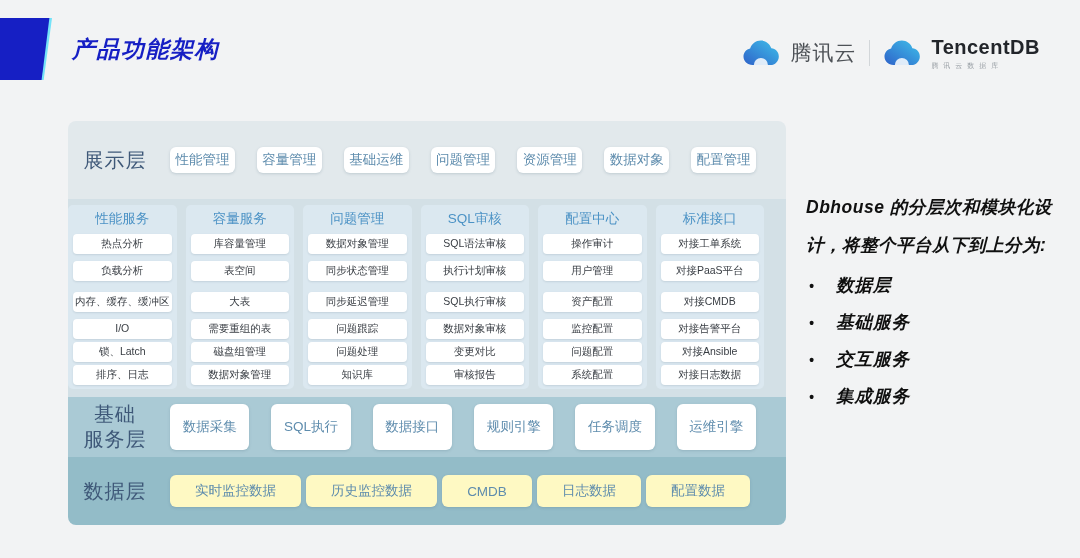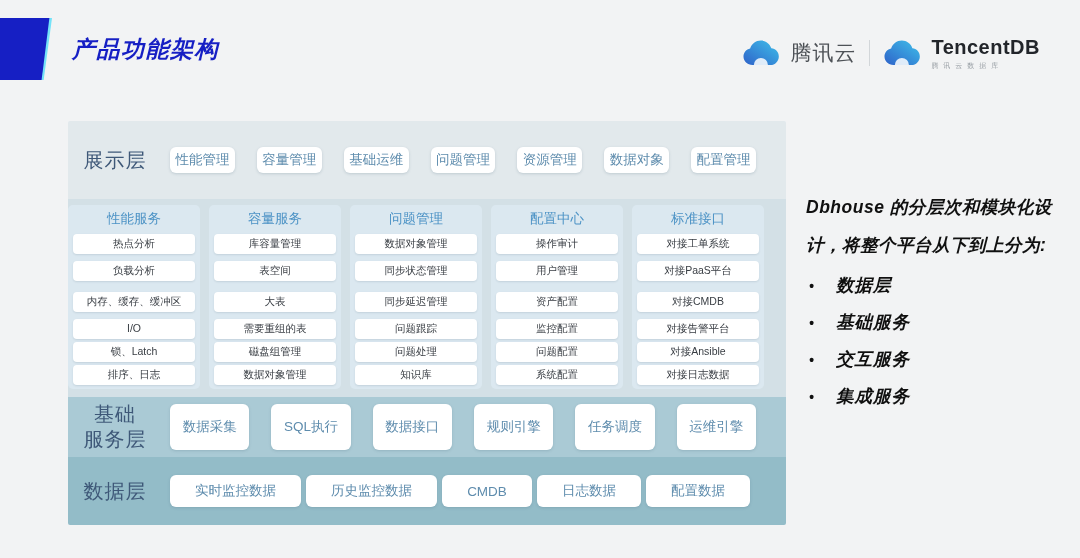--- a/index.html
+++ b/index.html
@@ -20,32 +20,32 @@
   .logos{position:absolute;right:40px;top:30px;height:46px;display:flex;align-items:center;gap:13px}
   .logo-tc{display:flex;align-items:center;gap:8px}
   .tc-text{font-size:21px;font-weight:500;color:#4e5257;letter-spacing:1px}
   .logo-sep{width:1px;height:26px;background:#d2d6d9}
   .logo-tdb{display:flex;align-items:center;gap:8px}
   .tdb-text{display:flex;flex-direction:column;align-items:flex-start}
   .tdb-main{font-size:20px;font-weight:700;color:#22252a;letter-spacing:.5px}
   .tdb-sub{font-size:7px;color:#9aa0a6;letter-spacing:1.5px;margin-top:2px;white-space:nowrap}
 
   
-  .diagram{position:absolute;left:68px;top:121px;width:718px;height:404px;border-radius:2px;overflow:hidden;display:flex;flex-direction:column}
+  .diagram{position:absolute;left:68px;top:121px;width:718px;height:404px;border-radius:8px;overflow:hidden;display:flex;flex-direction:column}
   .layer{display:flex;align-items:center}
   .layer-display{height:78px;background:var(--display-bg)}
   .layer-function{height:198px;background:var(--function-bg);align-items:stretch}
   .layer-base{height:60px;background:var(--base-bg)}
   .layer-data{height:68px;background:var(--data-bg)}
   .llabel{width:94px;flex:none;display:flex;flex-direction:column;align-items:center;justify-content:center;color:var(--layer-label);font-size:20px;letter-spacing:1px;line-height:1.25}
   .pill-row{flex:1;display:flex;align-items:center;gap:22px;padding:0 30px 0 8px}
   .pill{flex:1;height:26px;background:#fff;border-radius:6px;display:flex;align-items:center;justify-content:center;font-size:13.5px;color:var(--pill-text);box-shadow:0 1px 3px rgba(70,100,120,.22);white-space:nowrap}
   .layer-base .pill{height:46px}
   .pill-row.spread{gap:0;justify-content:space-between;padding-right:36px}
-  .pill-auto{flex:none;height:32px;padding:0 25px;background:#ffffff;border-radius:6px;display:flex;align-items:center;justify-content:center;font-size:13.5px;color:var(--pill-text);box-shadow:0 1px 3px rgba(70,100,120,.22);white-space:nowrap}
+  .pill-auto{flex:none;height:32px;padding:0 25px;background:#fef9c3;border-radius:6px;display:flex;align-items:center;justify-content:center;font-size:13.5px;color:var(--pill-text);box-shadow:0 1px 3px rgba(70,100,120,.22);white-space:nowrap}
 
   
   .fcols{flex:1;display:flex;gap:9px;padding:6px 22px 8px 0}
   .fcol{flex:1;background:var(--column-bg);border-radius:5px;padding:2px 5px 4px;display:flex;flex-direction:column;gap:2px;min-width:0}
   .fhead{height:24px;flex:none;display:flex;align-items:center;justify-content:center;color:var(--column-header);font-size:13.5px;white-space:nowrap}
   .fslot{height:21px;flex:none;display:flex;align-items:center}
   .fslot.tall{height:29px}
   .fitem{width:100%;min-height:20px;background:#fff;border-radius:4px;display:flex;align-items:center;justify-content:center;text-align:left;font-size:10.5px;color:var(--item-text);line-height:1.2;padding:1px 2px;box-shadow:0 1px 2px rgba(70,100,120,.16)}
 
   
@@ -172,20 +172,41 @@
             <div class="fitem">问题跟踪</div>
           </div>
         <div class="fslot">
             <div class="fitem">问题处理</div>
           </div>
         <div class="fslot">
             <div class="fitem">知识库</div>
           </div>
       </div>
 
+      <div class="fcol">
+        <div class="fhead">SQL审核</div>
+        <div class="fslot">
+            <div class="fitem">SQL语法审核</div>
+          </div>
+        <div class="fslot tall">
+            <div class="fitem">执行计划审核</div>
+          </div>
+        <div class="fslot tall">
+            <div class="fitem">SQL执行审核</div>
+          </div>
+        <div class="fslot">
+            <div class="fitem">数据对象审核</div>
+          </div>
+        <div class="fslot">
+            <div class="fitem">变更对比</div>
+          </div>
+        <div class="fslot">
+            <div class="fitem">审核报告</div>
+          </div>
+      </div>
 
       <div class="fcol">
         <div class="fhead">配置中心</div>
         <div class="fslot">
             <div class="fitem">操作审计</div>
           </div>
         <div class="fslot tall">
             <div class="fitem">用户管理</div>
           </div>
         <div class="fslot tall">

